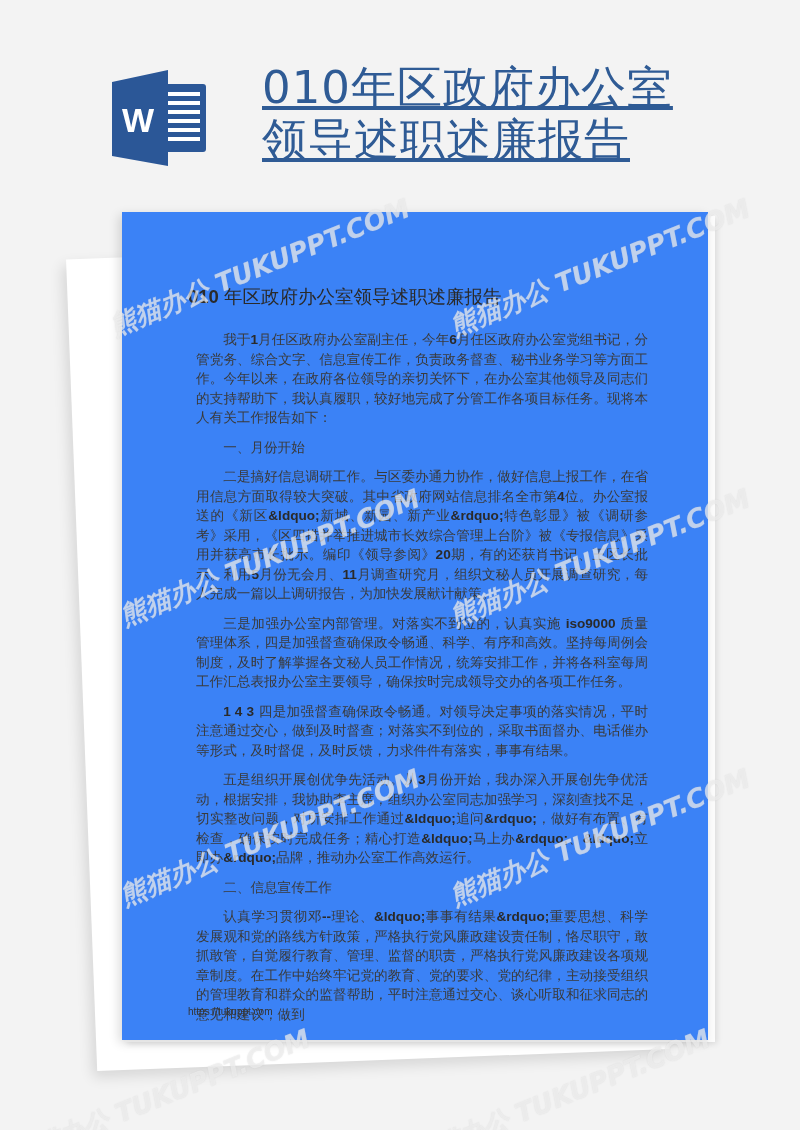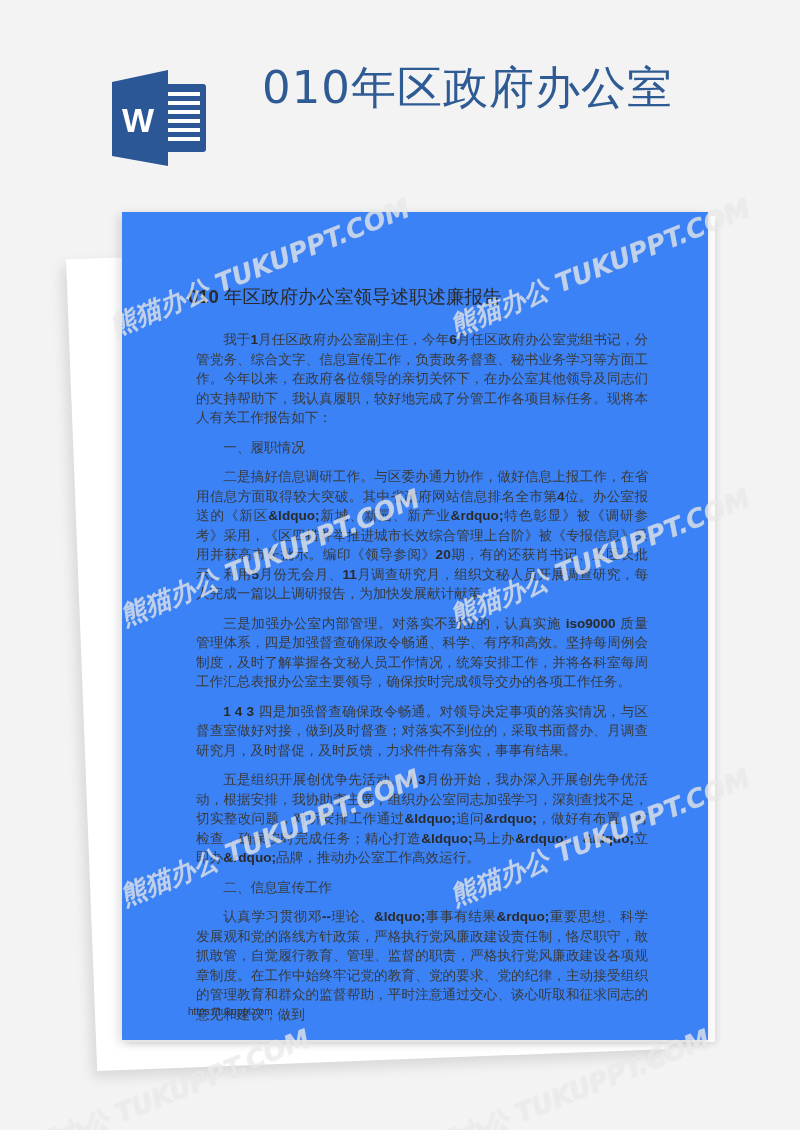--- a/index.html
+++ b/index.html
@@ -15,20 +15,21 @@
     .word-icon {
       position: absolute; left: 108px; top: 70px; width: 104px; height: 96px;
     }
     .header-title {
       position: absolute; left: 262px; top: 62px;
       color: #2f5b95;
       font-family: "DejaVu Sans", sans-serif;
       font-size: 45px; line-height: 52px;
       letter-spacing: 1px;
       font-weight: normal;
+      text-decoration: underline;
     }
     .header-title .line { display: block; white-space: nowrap; }
 
     .watermark {
       position: absolute;
       color: rgba(255,255,255,0.55);
       font-family: "DejaVu Sans", sans-serif;
       font-size: 26px; font-weight: bold; font-style: italic;
       transform: rotate(-22deg);
       text-shadow: 0 0 1px rgba(180,180,180,0.5);
@@ -85,36 +86,37 @@
     <rect x="52" y="31" width="40" height="4" fill="#fff"></rect>
     <rect x="52" y="40" width="40" height="4" fill="#fff"></rect>
     <rect x="52" y="49" width="40" height="4" fill="#fff"></rect>
     <rect x="52" y="58" width="40" height="4" fill="#fff"></rect>
     <rect x="52" y="67" width="40" height="4" fill="#fff"></rect>
     <polygon points="4,12 60,0 60,96 4,86" fill="#2b5797"></polygon>
     <text x="14" y="62" fill="#fff" font-family="Liberation Sans, sans-serif" font-weight="bold" font-size="34">W</text>
   </svg>
   <div class="header-title">
     <span class="line">010年区政府办公室</span>
+    <span class="line">领导述职述廉报告</span>
   </div>
 </div>
 
 <div class="paper-back"></div>
 <div class="paper-back2"></div>
 
 <div class="paper">
   <div class="doc-title">
     <span class="num">010</span><span> 年区政府办公室领导述职述廉报告</span>
   </div>
   <div class="doc-body" id="doc-body">
       <div class="para"><span>我于</span><span class="latin">1</span><span>月任区政府办公室副主任，今年</span><span class="latin">6</span><span>月任区政府办公室党组书记，分管党务、综合文字、信息宣传工作，负责政务督查、秘书业务学习等方面工作。今年以来，在政府各位领导的亲切关怀下，在办公室其他领导及同志们的支持帮助下，我认真履职，较好地完成了分管工作各项目标任务。现将本人有关工作报告如下：</span></div>
-      <div class="heading"><span>一、履职情况</span></div>
+      <div class="heading"><span>一、月份开始</span></div>
       <div class="para"><span>二是搞好信息调研工作。与区委办通力协作，做好信息上报工作，在省用信息方面取得较大突破。其中省政府网站信息排名全市第</span><span class="latin">4</span><span>位。办公室报送的《新区</span><span class="latin">&amp;ldquo;</span><span>新城、新园、新产业</span><span class="latin">&amp;rdquo;</span><span>特色彰显》被《调研参考》采用，《区四措并举推进城市长效综合管理上台阶》被《专报信息》采用并获高市长批示。编印《领导参阅》</span><span class="latin">20</span><span>期，有的还获肖书记、王区长批示。利用</span><span class="latin">5</span><span>月份无会月、</span><span class="latin">11</span><span>月调查研究月，组织文秘人员开展调查研究，每人完成一篇以上调研报告，为加快发展献计献策。</span></div>
       <div class="para"><span>三是加强办公室内部管理。对落实不到位的，认真实施 </span><span class="latin">iso9000</span><span> 质量管理体系，四是加强督查确保政令畅通、科学、有序和高效。坚持每周例会制度，及时了解掌握各文秘人员工作情况，统筹安排工作，并将各科室每周工作汇总表报办公室主要领导，确保按时完成领导交办的各项工作任务。</span></div>
-      <div class="para"><span></span><span class="latin">1 4 3</span><span> 四是加强督查确保政令畅通。对领导决定事项的落实情况，与区督查室做好对接，做到及时督查；对落实不到位的，采取书面督办、月调查研究月，及时督促，及时反馈，力求件件有落实，事事有结果。</span></div>
+      <div class="para"><span></span><span class="latin">1 4 3</span><span> 四是加强督查确保政令畅通。对领导决定事项的落实情况，平时注意通过交心，做到及时督查；对落实不到位的，采取书面督办、电话催办等形式，及时督促，及时反馈，力求件件有落实，事事有结果。</span></div>
       <div class="para"><span>五是组织开展创优争先活动。从</span><span class="latin">3</span><span>月份开始，我办深入开展创先争优活动，根据安排，我协助李主席，组织办公室同志加强学习，深刻查找不足，切实整改问题，对所安排工作通过</span><span class="latin">&amp;ldquo;</span><span>追问</span><span class="latin">&amp;rdquo;</span><span>，做好有布置、有检查，确保按时完成任务；精心打造</span><span class="latin">&amp;ldquo;</span><span>马上办</span><span class="latin">&amp;rdquo;</span><span>、</span><span class="latin">&amp;ldquo;</span><span>立即办</span><span class="latin">&amp;rdquo;</span><span>品牌，推动办公室工作高效运行。</span></div>
       <div class="heading"><span>二、信息宣传工作</span></div>
       <div class="para"><span>认真学习贯彻邓</span><span class="latin">--</span><span>理论、</span><span class="latin">&amp;ldquo;</span><span>事事有结果</span><span class="latin">&amp;rdquo;</span><span>重要思想、科学发展观和党的路线方针政策，严格执行党风廉政建设责任制，恪尽职守，敢抓敢管，自觉履行教育、管理、监督的职责，严格执行党风廉政建设各项规章制度。在工作中始终牢记党的教育、党的要求、党的纪律，主动接受组织的管理教育和群众的监督帮助，平时注意通过交心、谈心听取和征求同志的意见和建议，做到</span></div>
     </div>
   <div class="footer-url">https://tukuppt.com</div>
 </div>
 
 <div id="wm-layer">
     <div class="watermark" style="left: 100px; top: 250px;">熊猫办公 TUKUPPT.COM</div>
     <div class="watermark" style="left: 440px; top: 250px;">熊猫办公 TUKUPPT.COM</div>

